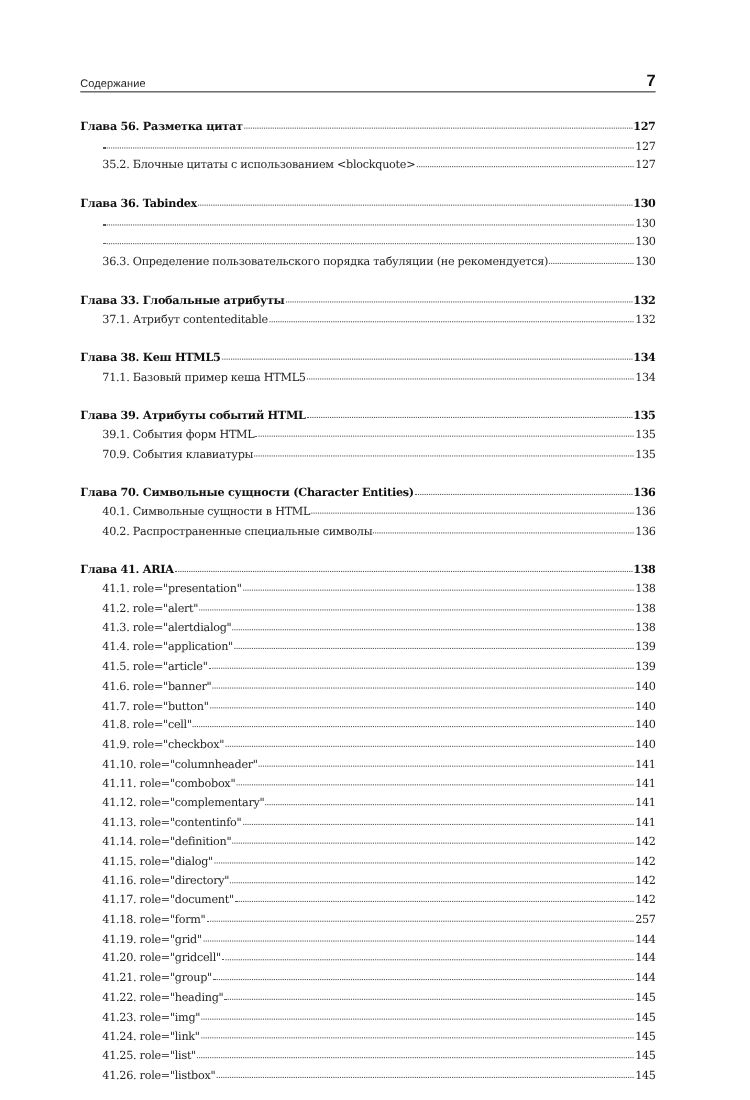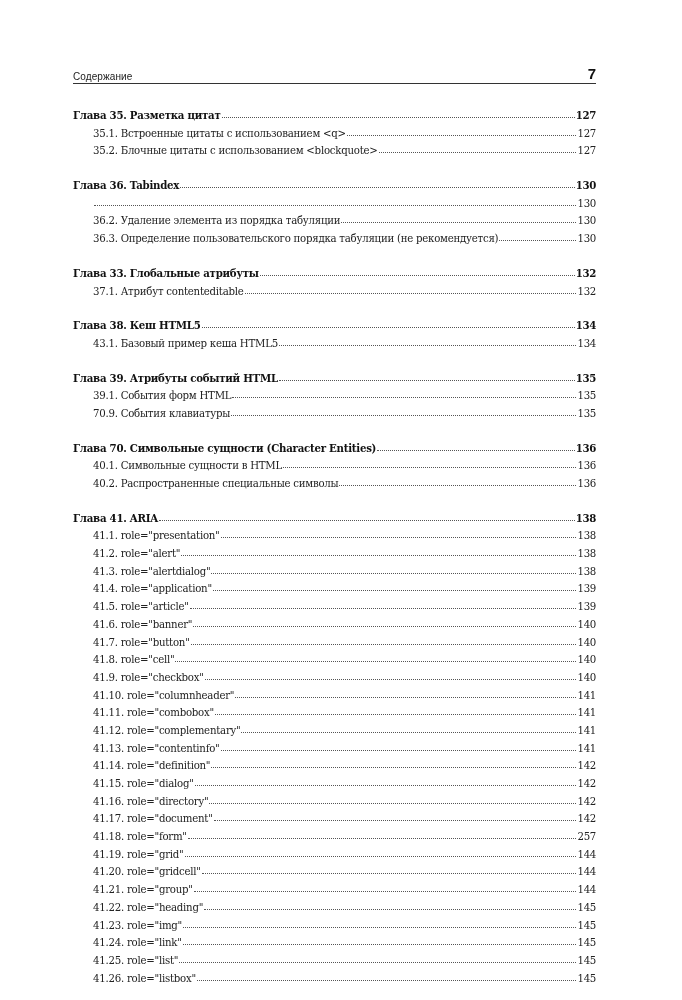--- a/index.html
+++ b/index.html
@@ -89,45 +89,43 @@
 <body>
 
 <div class="page">
   <div class="running-header">
     <span class="running-title">Содержание</span>
     <span class="page-number">7</span>
   </div>
 
   <div class="toc" id="toc">
       <div class="toc-row chapter first">
-        <span class="toc-label">Глава 35. Разметка цитат</span>
+        <span class="toc-label">Глава 56. Разметка цитат</span>
         <span class="toc-leader"></span>
         <span class="toc-page">127</span>
       </div>
       <div class="toc-row section">
-        <span class="toc-label">35.1. Встроенные цитаты с использованием &lt;q&gt;</span>
         <span class="toc-leader"></span>
         <span class="toc-page">127</span>
       </div>
       <div class="toc-row section">
         <span class="toc-label">35.2. Блочные цитаты с использованием &lt;blockquote&gt;</span>
         <span class="toc-leader"></span>
         <span class="toc-page">127</span>
       </div>
       <div class="toc-row chapter">
         <span class="toc-label">Глава 36. Tabindex</span>
         <span class="toc-leader"></span>
         <span class="toc-page">130</span>
       </div>
       <div class="toc-row section">
         <span class="toc-leader"></span>
         <span class="toc-page">130</span>
       </div>
       <div class="toc-row section">
-        <span class="toc-label">36.2. Удаление элемента из порядка табуляции</span>
         <span class="toc-leader"></span>
         <span class="toc-page">130</span>
       </div>
       <div class="toc-row section">
         <span class="toc-label">36.3. Определение пользовательского порядка табуляции (не рекомендуется)</span>
         <span class="toc-leader"></span>
         <span class="toc-page">130</span>
       </div>
       <div class="toc-row chapter">
         <span class="toc-label">Глава 33. Глобальные атрибуты</span>
@@ -138,21 +136,21 @@
         <span class="toc-label">37.1. Атрибут contenteditable</span>
         <span class="toc-leader"></span>
         <span class="toc-page">132</span>
       </div>
       <div class="toc-row chapter">
         <span class="toc-label">Глава 38. Кеш HTML5</span>
         <span class="toc-leader"></span>
         <span class="toc-page">134</span>
       </div>
       <div class="toc-row section">
-        <span class="toc-label">43.1. Базовый пример кеша HTML5</span>
+        <span class="toc-label">71.1. Базовый пример кеша HTML5</span>
         <span class="toc-leader"></span>
         <span class="toc-page">134</span>
       </div>
       <div class="toc-row chapter">
         <span class="toc-label">Глава 39. Атрибуты событий HTML</span>
         <span class="toc-leader"></span>
         <span class="toc-page">135</span>
       </div>
       <div class="toc-row section">
         <span class="toc-label">39.1. События форм HTML</span>

